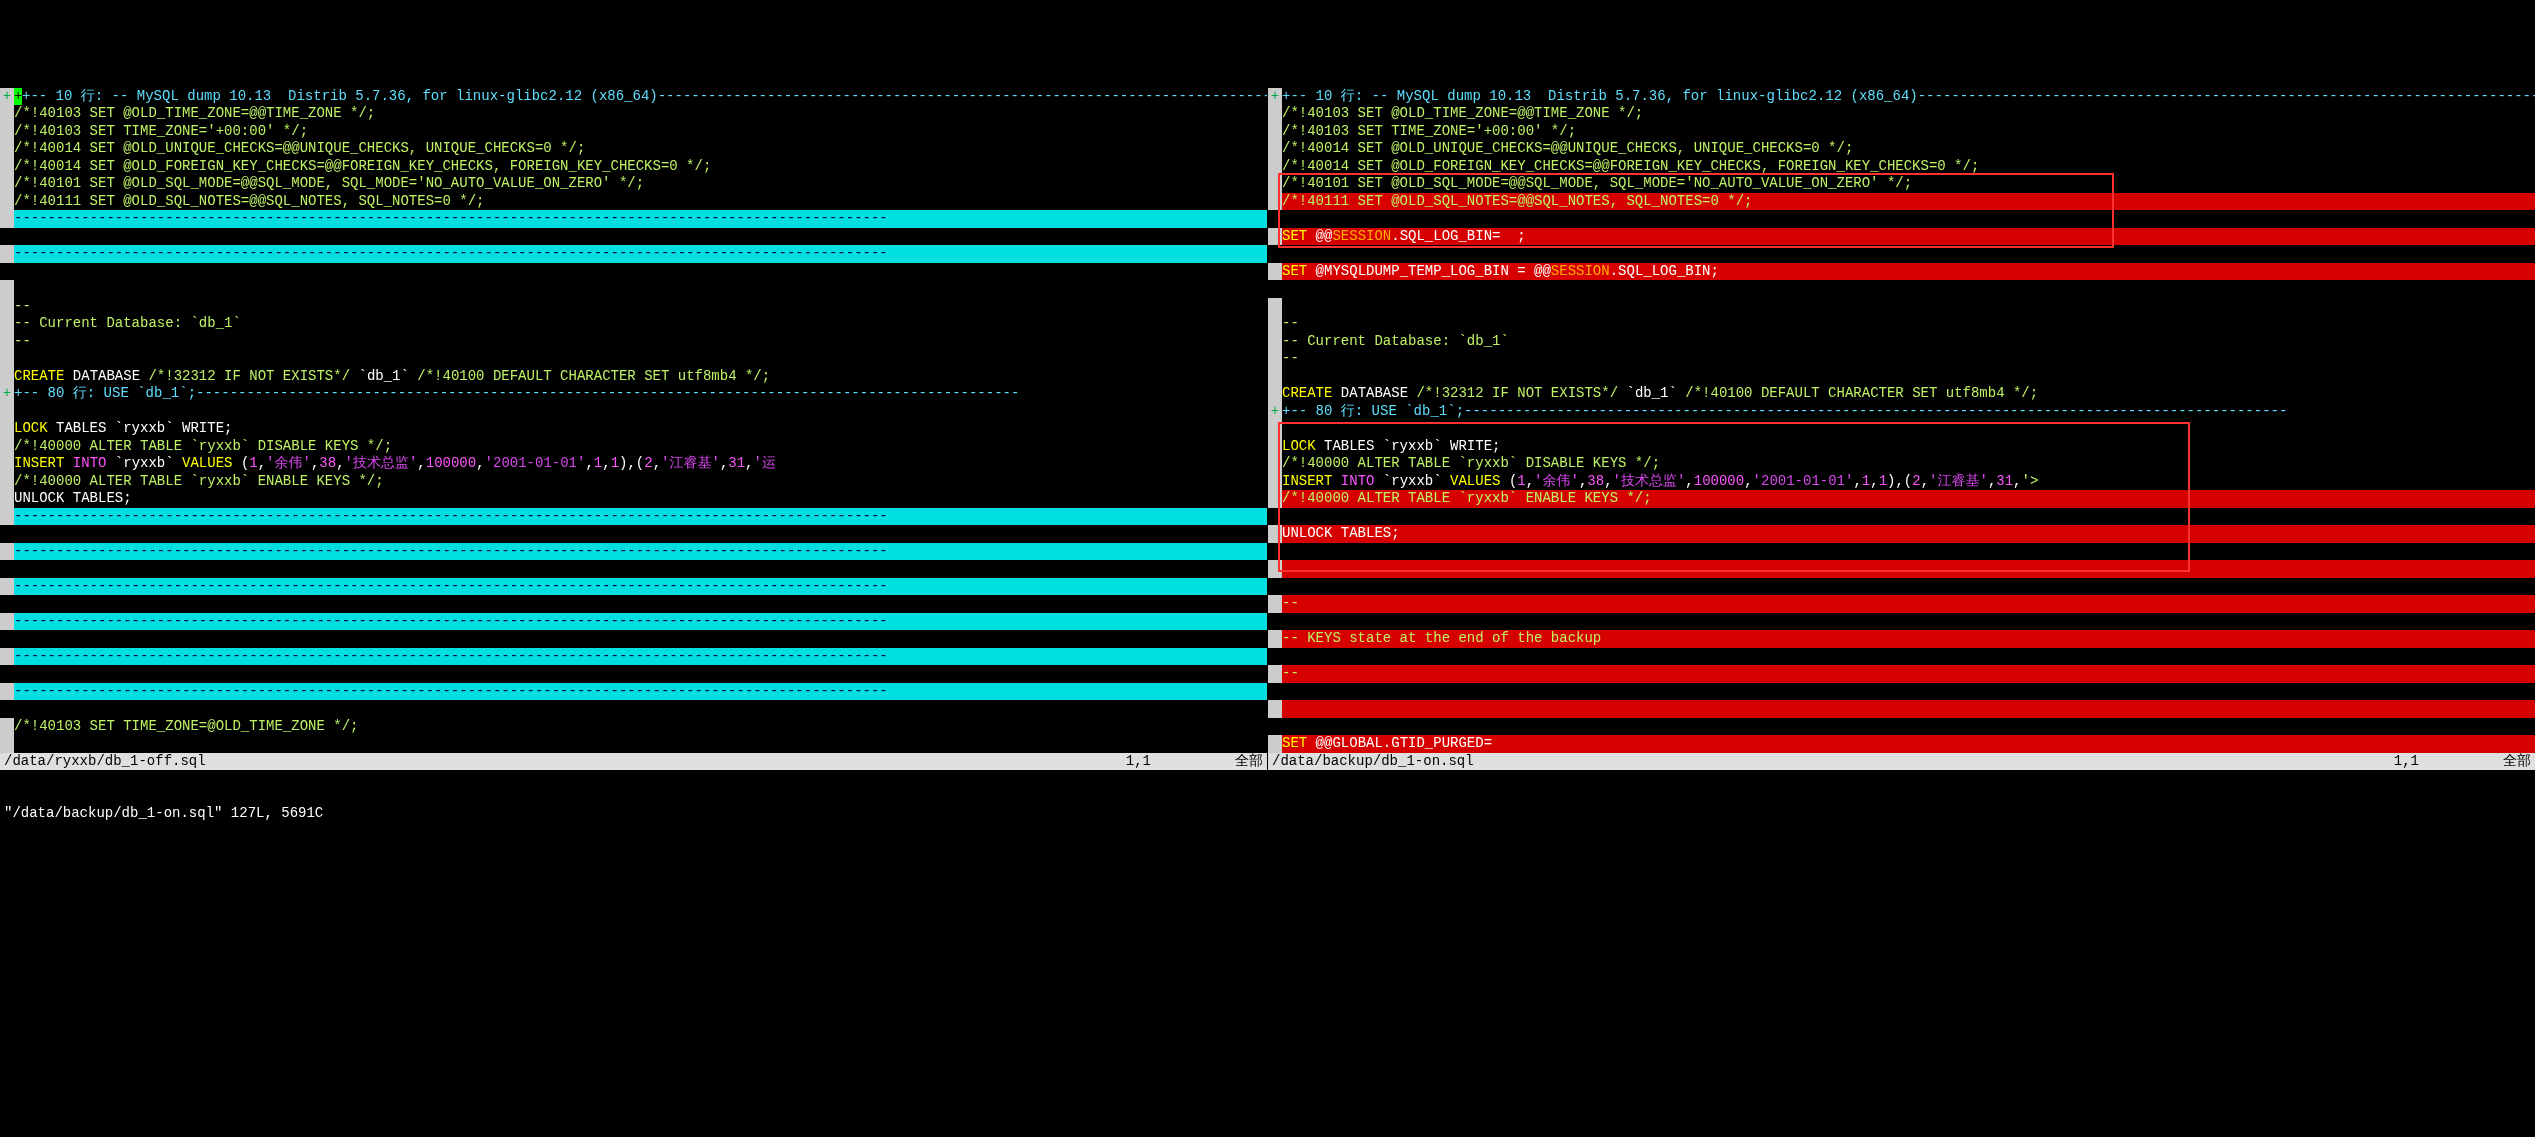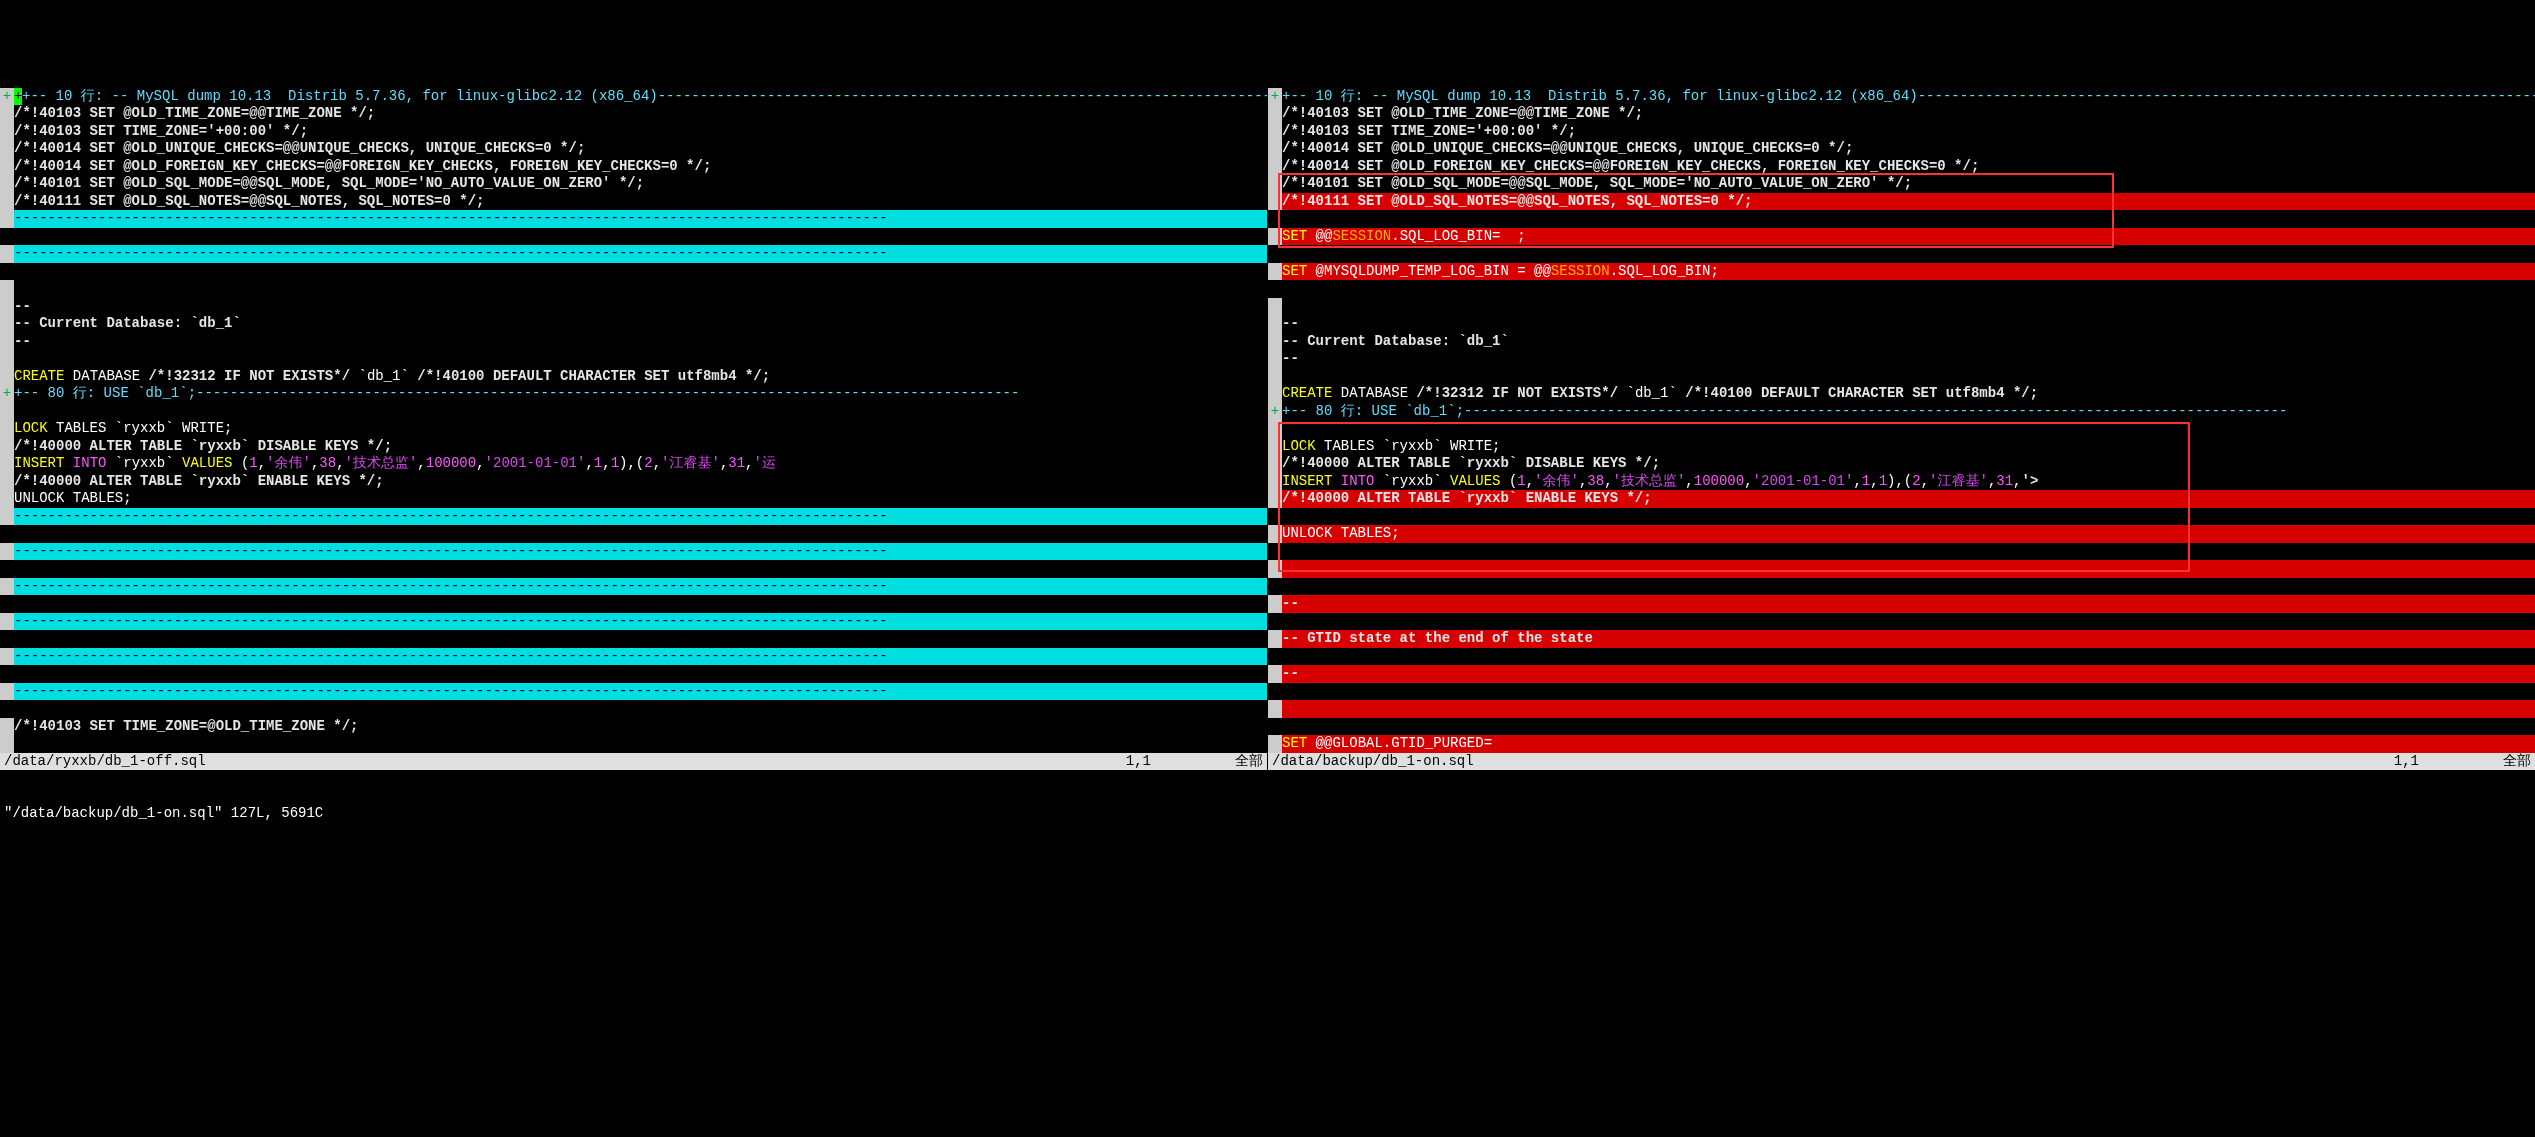--- a/index.html
+++ b/index.html
@@ -40,21 +40,21 @@
     color: #000;
     text-align: center;
   }
   .fold-plus { color: #0a4; }
   .cursor-diff { 
     
     display:inline-block; width:8px; background:#0f0; color:#000;
   }
   
   .cyan { color: #5fdfff; }
-  .blue { color: #e5e5e5; font-weight: bold; }
+  .blue { color: #bef264; }
   .white { color: #fff; }
   .yellow { color: #ffff00; }
   .magenta { color: #ff55ff; }
   .red { color: #d946ef; }
   .orange { color: #ffaf00; }
 
   
   .bg-cyan { background: #00dfdf; color:#00005f; }
   .bg-red  { background: #d70000; }
   .bg-st   { background: #dfdfdf; color:#000; }
@@ -157,21 +157,21 @@
 <span class="line"><span class="fold-col"> </span><span class="yellow">CREATE</span><span class="white"> DATABASE </span><span class="blue">/*!32312 IF NOT EXISTS*/</span><span class="white"> `db_1` </span><span class="blue">/*!40100 DEFAULT CHARACTER SET utf8mb4 */;</span></span>
 <span class="line"><span class="fold-col fold-plus">+</span><span class="cyan fill-dashes">+-- 80 行: USE `db_1`;</span></span>
 <span class="line"><span class="fold-col"> </span></span>
 <span class="line"><span class="fold-col"> </span><span class="yellow">LOCK</span><span class="white"> TABLES `ryxxb` WRITE;</span></span>
 <span class="line"><span class="fold-col"> </span><span class="blue">/*!40000 ALTER TABLE `ryxxb` DISABLE KEYS */;</span></span>
 <span class="line"><span class="fold-col"> </span><span class="yellow">INSERT</span><span class="magenta"> INTO</span><span class="white"> `ryxxb` </span><span class="yellow">VALUES</span><span class="white"> (</span><span class="magenta">1</span><span class="white">,</span><span class="red">'余伟'</span><span class="white">,</span><span class="magenta">38</span><span class="white">,</span><span class="red">'技术总监'</span><span class="white">,</span><span class="magenta">100000</span><span class="white">,</span><span class="red">'2001-01-01'</span><span class="white">,</span><span class="magenta">1</span><span class="white">,</span><span class="magenta">1</span><span class="white">),(</span><span class="magenta">2</span><span class="white">,</span><span class="red">'江睿基'</span><span class="white">,</span><span class="magenta">31</span><span class="white">,</span><span class="blue">'&gt;</span></span>
 <span class="bg-red full line"><span class="fold-col"> </span><span class="blue">/*!40000 ALTER TABLE `ryxxb` ENABLE KEYS */;</span></span>
 <span class="bg-red full line"><span class="fold-col"> </span><span class="white">UNLOCK TABLES;</span></span>
 <span class="bg-red full line"><span class="fold-col"> </span></span>
 <span class="bg-red full line"><span class="fold-col"> </span><span class="blue">--</span></span>
-<span class="bg-red full line"><span class="fold-col"> </span><span class="blue">-- GTID state at the end of the state</span></span>
+<span class="bg-red full line"><span class="fold-col"> </span><span class="blue">-- KEYS state at the end of the backup</span></span>
 <span class="bg-red full line"><span class="fold-col"> </span><span class="blue">--</span></span>
 <span class="bg-red full line"><span class="fold-col"> </span></span>
 <span class="bg-red full line"><span class="fold-col"> </span><span class="yellow">SET</span><span class="white"> @@GLOBAL.GTID_PURGED=</span></span>
 
 
 
 
 
 
 

